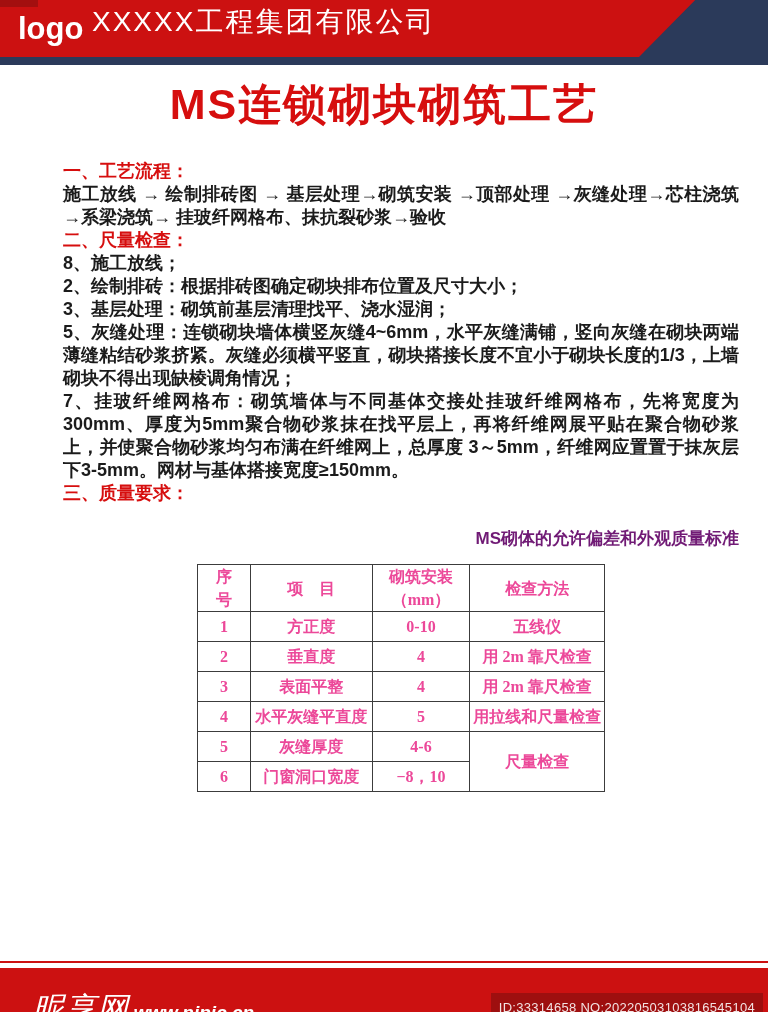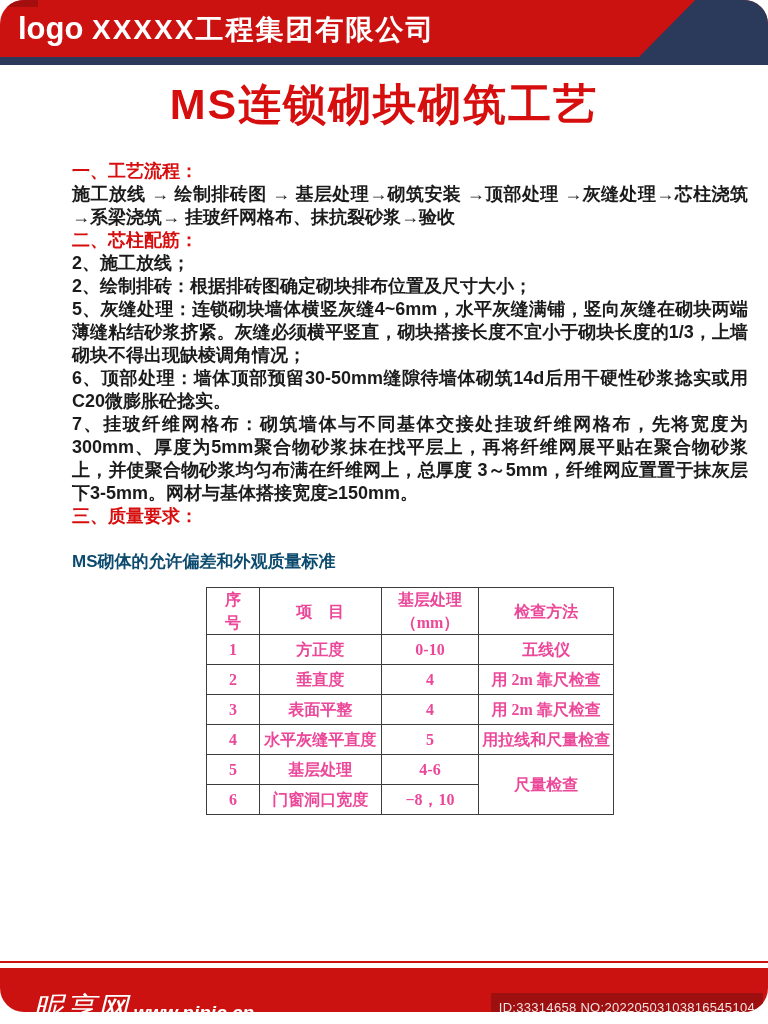--- a/index.html
+++ b/index.html
@@ -1,40 +1,40 @@
 <!DOCTYPE html>
 <html><head>
 <meta charset="utf-8">
 <style>
   html,body{margin:0;padding:0;}
   body{width:768px;height:1024px;background:#ffffff;font-family:"Liberation Sans",sans-serif;}
-  .page{position:relative;width:768px;height:1012px;background:#ffffff;overflow:hidden;border-radius:24px;}
+  .page{position:relative;width:768px;height:1012px;background:#ffffff;overflow:hidden;}
 
   
   .header{position:absolute;top:0;left:0;width:768px;height:66px;}
   .header-red{position:absolute;top:0;left:0;width:768px;height:58px;background:#cc1111;}
   .header-darkred{position:absolute;top:0;left:0;width:38px;height:7px;background:#a30f0f;}
   .header-corner{position:absolute;top:0;left:638px;width:130px;height:58px;background:#2b3a5a;
     clip-path:polygon(44% 0,100% 0,100% 100%,0 100%);}
   .header-strip{position:absolute;top:57px;left:0;width:768px;height:8px;background:#2b3a5a;}
   .logo{position:absolute;left:18px;top:11px;color:#ffffff;font-weight:bold;font-size:31px;line-height:36px;}
-  .company{position:absolute;left:92px;top:14px;color:#ffffff;font-weight:bold;font-size:28px;letter-spacing:2px;line-height:32px;}
+  .company{position:absolute;left:92px;top:6px;color:#ffffff;font-weight:normal;font-size:28px;letter-spacing:2px;line-height:32px;}
 
   
   .title{position:absolute;top:78px;left:0;width:768px;margin:0;text-align:center;
     color:#d60e0e;font-size:43px;font-weight:900;letter-spacing:2px;line-height:52px;}
 
   
-  .content{position:absolute;top:160px;left:72px;width:676px;color:#1b1b1b;
+  .content{position:absolute;top:160px;left:63px;width:676px;color:#1b1b1b;
     font-size:18px;font-weight:bold;line-height:23px;text-align:justify;}
   .content p{margin:0;padding:0;}
   .sec{color:#d60e0e;}
 
   
-  .tbl-title{margin-top:22px;text-align:left;font-size:17px;font-weight:bold;color:#0c4a6e;
+  .tbl-title{margin-top:22px;text-align:right;font-size:17px;font-weight:bold;color:#701a75;
     font-family:"Liberation Sans",sans-serif;}
   table.qt{border-collapse:collapse;margin:14px auto 0 auto;width:408px;
     font-family:"Liberation Serif","DejaVu Serif",serif;font-weight:bold;font-size:16px;color:#ec4899;}
   table.qt td{border:1px solid #3c3c3c;text-align:center;vertical-align:middle;padding:0 2px;}
   table.qt tr.thead td{height:42px;}
   table.qt tr.drow td{height:29px;}
 
   
   .footer-line{position:absolute;top:961px;left:0;width:768px;height:2px;background:#cc1111;}
   .footer{position:absolute;top:968px;left:0;width:768px;height:56px;background:#cc1111;}
@@ -57,43 +57,43 @@
     <span class="logo">logo</span>
     <span class="company">XXXXX工程集团有限公司</span>
   </div>
 
   <h1 class="title">MS连锁砌块砌筑工艺</h1>
 
   <div class="content">
     <p class="sec">一、工艺流程：</p>
     <p>施工放线 → 绘制排砖图 → 基层处理→砌筑安装 →顶部处理 →灰缝处理→芯柱浇筑 →系梁浇筑→ 挂玻纤网格布、抹抗裂砂浆→验收</p>
 
-    <p class="sec">二、芯柱配筋：</p>
-    <p>2、施工放线；</p>
+    <p class="sec">二、尺量检查：</p>
+    <p>8、施工放线；</p>
     <p>2、绘制排砖：根据排砖图确定砌块排布位置及尺寸大小；</p>
+    <p>3、基层处理：砌筑前基层清理找平、浇水湿润；</p>
     <p>5、灰缝处理：连锁砌块墙体横竖灰缝4~6mm，水平灰缝满铺，竖向灰缝在砌块两端薄缝粘结砂浆挤紧。灰缝必须横平竖直，砌块搭接长度不宜小于砌块长度的1/3，上墙砌块不得出现缺棱调角情况；</p>
-    <p>6、顶部处理：墙体顶部预留30-50mm缝隙待墙体砌筑14d后用干硬性砂浆捻实或用C20微膨胀砼捻实。</p>
     <p>7、挂玻纤维网格布：砌筑墙体与不同基体交接处挂玻纤维网格布，先将宽度为300mm、厚度为5mm聚合物砂浆抹在找平层上，再将纤维网展平贴在聚合物砂浆上，并使聚合物砂浆均匀布满在纤维网上，总厚度 3～5mm，纤维网应置置于抹灰层下3-5mm。网材与基体搭接宽度≥150mm。</p>
 
     <p class="sec">三、质量要求：</p>
 
     <div class="tbl-title">MS砌体的允许偏差和外观质量标准</div>
 
     <table class="qt">
       <colgroup>
         <col style="width:53px">
           <col style="width:122px">
           <col style="width:98px">
           <col style="width:135px">
       </colgroup>
       <tbody>
         <tr class="thead">
           <td>序　号</td>
           <td>项　目</td>
-          <td>基层处理（mm）</td>
+          <td>砌筑安装（mm）</td>
           <td>检查方法</td>
         </tr>
         <tr class="drow">
           <td>1</td>
           <td>方正度</td>
           <td>0-10</td>
           <td>五线仪</td>
         </tr>
         <tr class="drow">
           <td>2</td>
@@ -108,21 +108,21 @@
           <td>用 2m 靠尺检查</td>
         </tr>
         <tr class="drow">
           <td>4</td>
           <td>水平灰缝平直度</td>
           <td>5</td>
           <td>用拉线和尺量检查</td>
         </tr>
         <tr class="drow">
           <td>5</td>
-          <td>基层处理</td>
+          <td>灰缝厚度</td>
           <td>4-6</td>
           <td rowspan="2">尺量检查</td>
         </tr>
         <tr class="drow">
           <td>6</td>
           <td>门窗洞口宽度</td>
           <td>−8，10</td>
         </tr>
       </tbody>
     </table>

